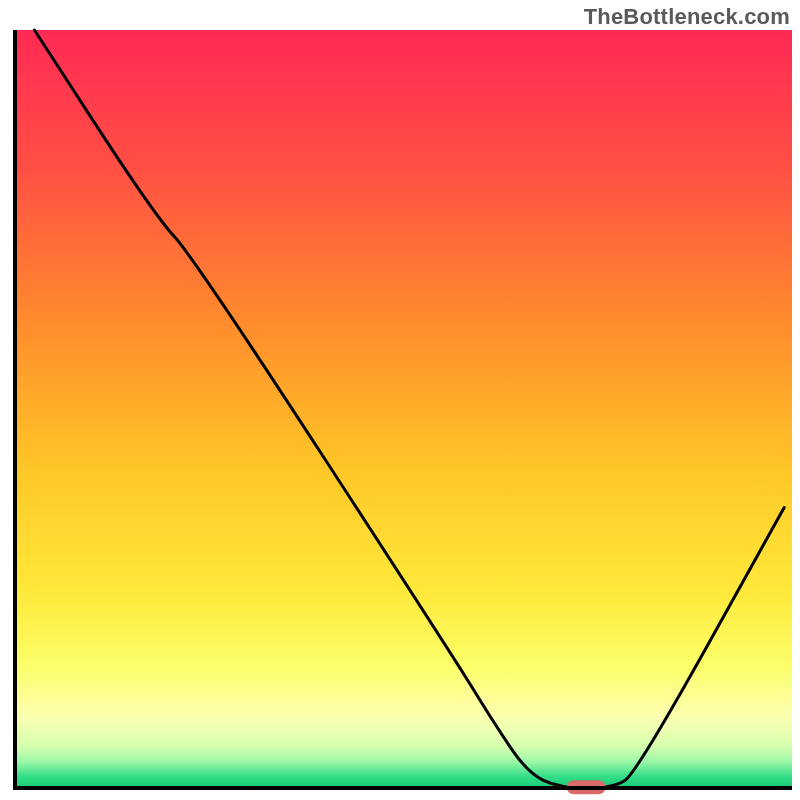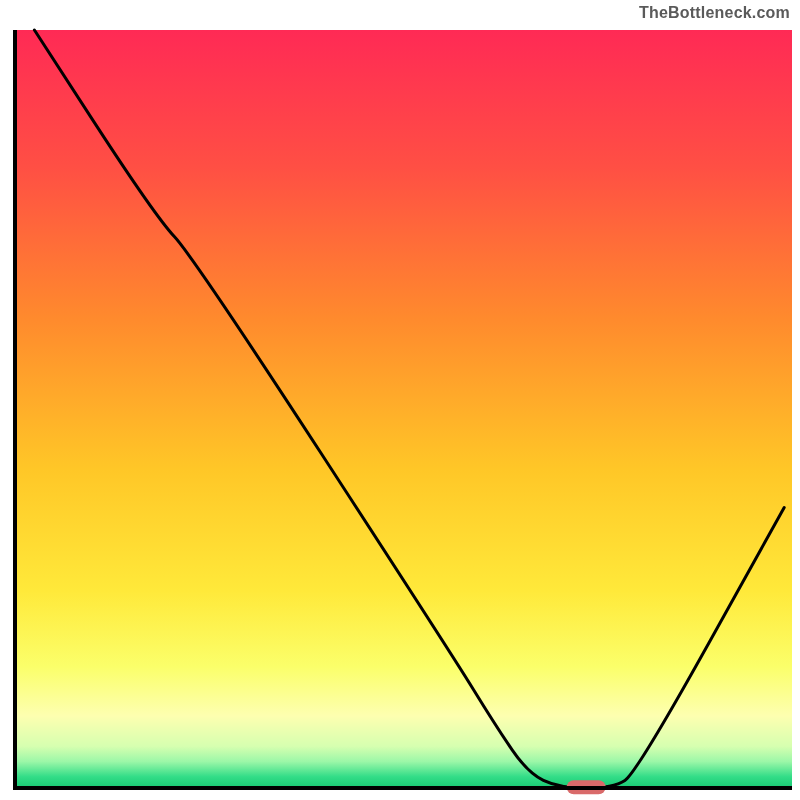--- a/index.html
+++ b/index.html
@@ -13,21 +13,21 @@
   }
   .stage {
     position: relative;
     width: 800px;
     height: 800px;
   }
   .watermark {
     position: absolute;
     top: 4px;
     right: 10px;
-    font-size: 16px;
+    font-size: 22px;
     font-weight: 600;
     color: #5a5a5a;
     letter-spacing: 0.2px;
     user-select: none;
   }
   svg {
     display: block;
   }
 </style>
 </head>

